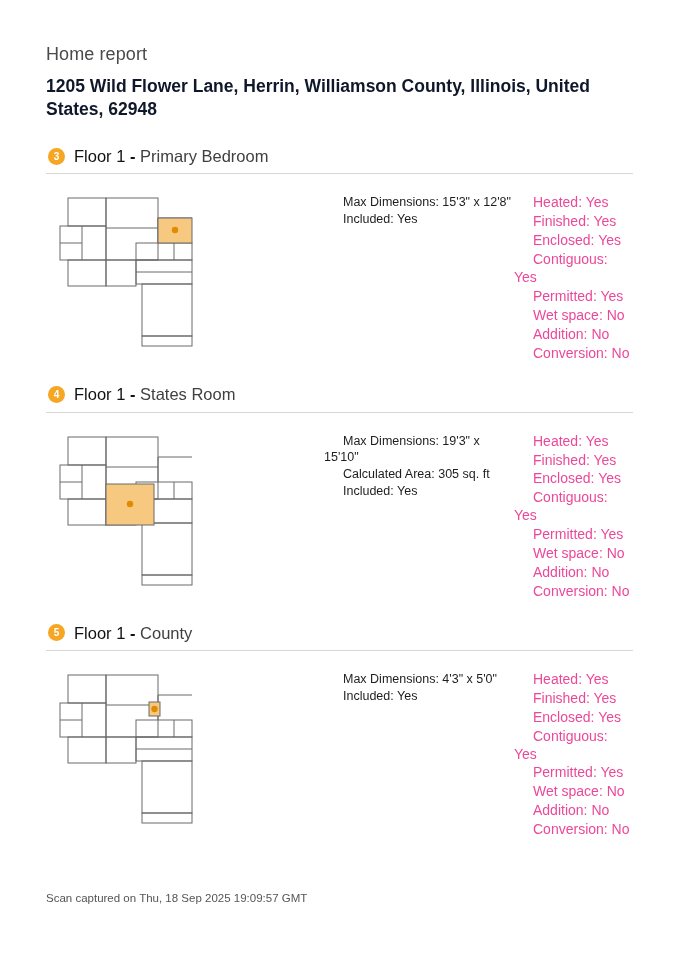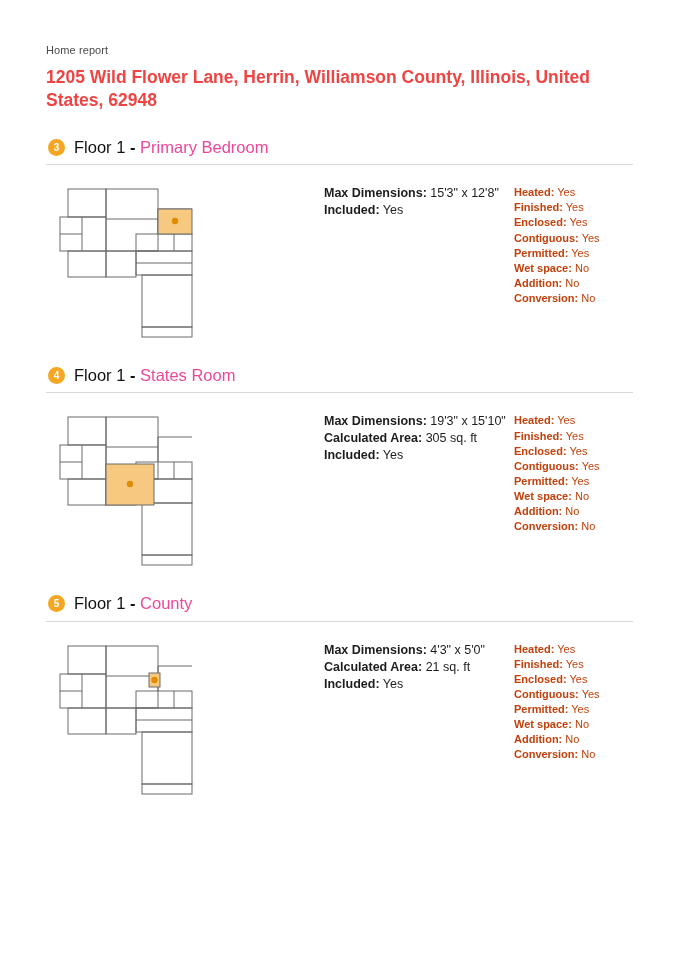--- a/index.html
+++ b/index.html
@@ -15,31 +15,31 @@
     -webkit-font-smoothing: antialiased;
   }
   .page {
     position: relative;
     width: 679px;
     height: 960px;
     box-sizing: border-box;
     padding: 44px 46px 0 46px;
   }
   .kicker {
-    font-size: 11px;
+    font-size: 18px;
     color: #4a4a4a;
     margin: 0 0 10px 0;
     letter-spacing: 0.1px;
   }
   .addr {
     font-size: 17.5px;
     font-weight: bold;
     line-height: 1.32;
     margin: 0 0 26px 0;
-    color: #ef4444;
+    color: #0f172a;
     max-width: 560px;
   }
 
   .section {
     margin-bottom: 22px;
   }
   .sec-head {
     display: flex;
     align-items: center;
     gap: 9px;
@@ -64,21 +64,21 @@
     color: #111;
   }
   .sec-title .floor {
     font-weight: normal;
   }
   .sec-title .dash {
     font-weight: bold;
   }
   .sec-title .room {
     font-weight: normal;
-    color: #ec4899;
+    color: #404040;
   }
   .rule {
     border: 0;
     border-top: 1px solid #d8d8d8;
     margin: 0 0 10px 0;
   }
 
   .row {
     display: flex;
     align-items: flex-start;
@@ -91,30 +91,31 @@
   .dims-col {
     width: 190px;
     flex: 0 0 190px;
     font-size: 12.5px;
     line-height: 1.28;
     color: #1d1d1f;
     padding-top: 10px;
   }
   .flags-col {
     flex: 1 1 auto;
-    font-size: 11px;
+    font-size: 14px;
     line-height: 1.28;
-    color: #c2410c;
+    color: #ec4899;
     padding-top: 10px;
   }
   .kv {
     margin-bottom: 1px;
   }
   .kv .k {
-    font-weight: bold;
+    font-weight: normal;
+    margin-left: 19px;
   }
   .dims-col .kv {
     margin-bottom: 1px;
   }
 
   .floorplan {
     display: block;
   }
 
   .footer {
@@ -267,30 +268,30 @@
             <line x1="128" y1="55" x2="128" y2="72"></line>
             <line x1="90" y1="84" x2="146" y2="84"></line>
             <line x1="60" y1="40" x2="112" y2="40"></line>
           </g>
           <rect x="103" y="37" width="11" height="14" fill="#f7c87f" stroke="#6b6b6b" stroke-width="1"></rect>
           <circle cx="108.5" cy="44" r="3.2" fill="#e08c00"></circle>
         </svg>
       </div>
       <div class="dims-col">
         <div class="kv"><span class="k">Max Dimensions:</span> <span>4'3" x 5'0"</span></div>
-        <div class="kv"><span class="k">Calculated Area:</span> <span>21 sq. ft</span></div>
         <div class="kv"><span class="k">Included:</span> <span>Yes</span></div>
       </div>
       <div class="flags-col">
         <div class="kv"><span class="k">Heated:</span> <span>Yes</span></div>
         <div class="kv"><span class="k">Finished:</span> <span>Yes</span></div>
         <div class="kv"><span class="k">Enclosed:</span> <span>Yes</span></div>
         <div class="kv"><span class="k">Contiguous:</span> <span>Yes</span></div>
         <div class="kv"><span class="k">Permitted:</span> <span>Yes</span></div>
         <div class="kv"><span class="k">Wet space:</span> <span>No</span></div>
         <div class="kv"><span class="k">Addition:</span> <span>No</span></div>
         <div class="kv"><span class="k">Conversion:</span> <span>No</span></div>
       </div>
     </div>
   </div>
 
+  <div class="footer">Scan captured on Thu, 18 Sep 2025 19:09:57 GMT</div>
 
 </div>
 
 </body></html>

